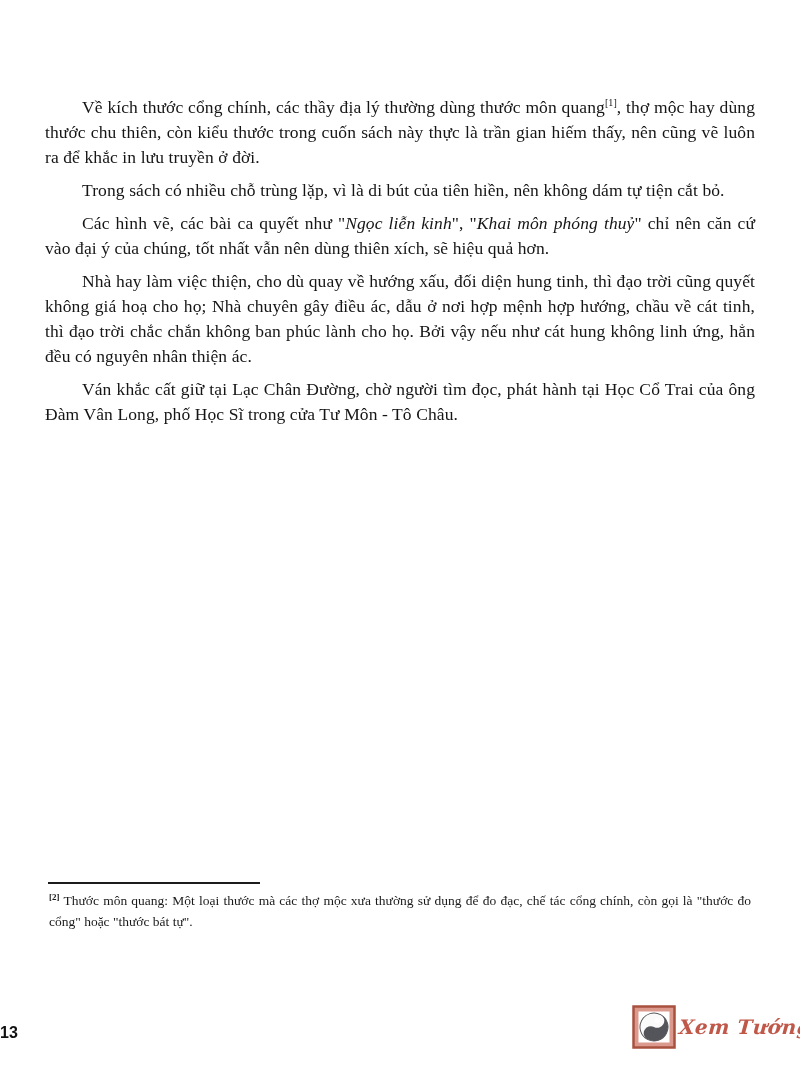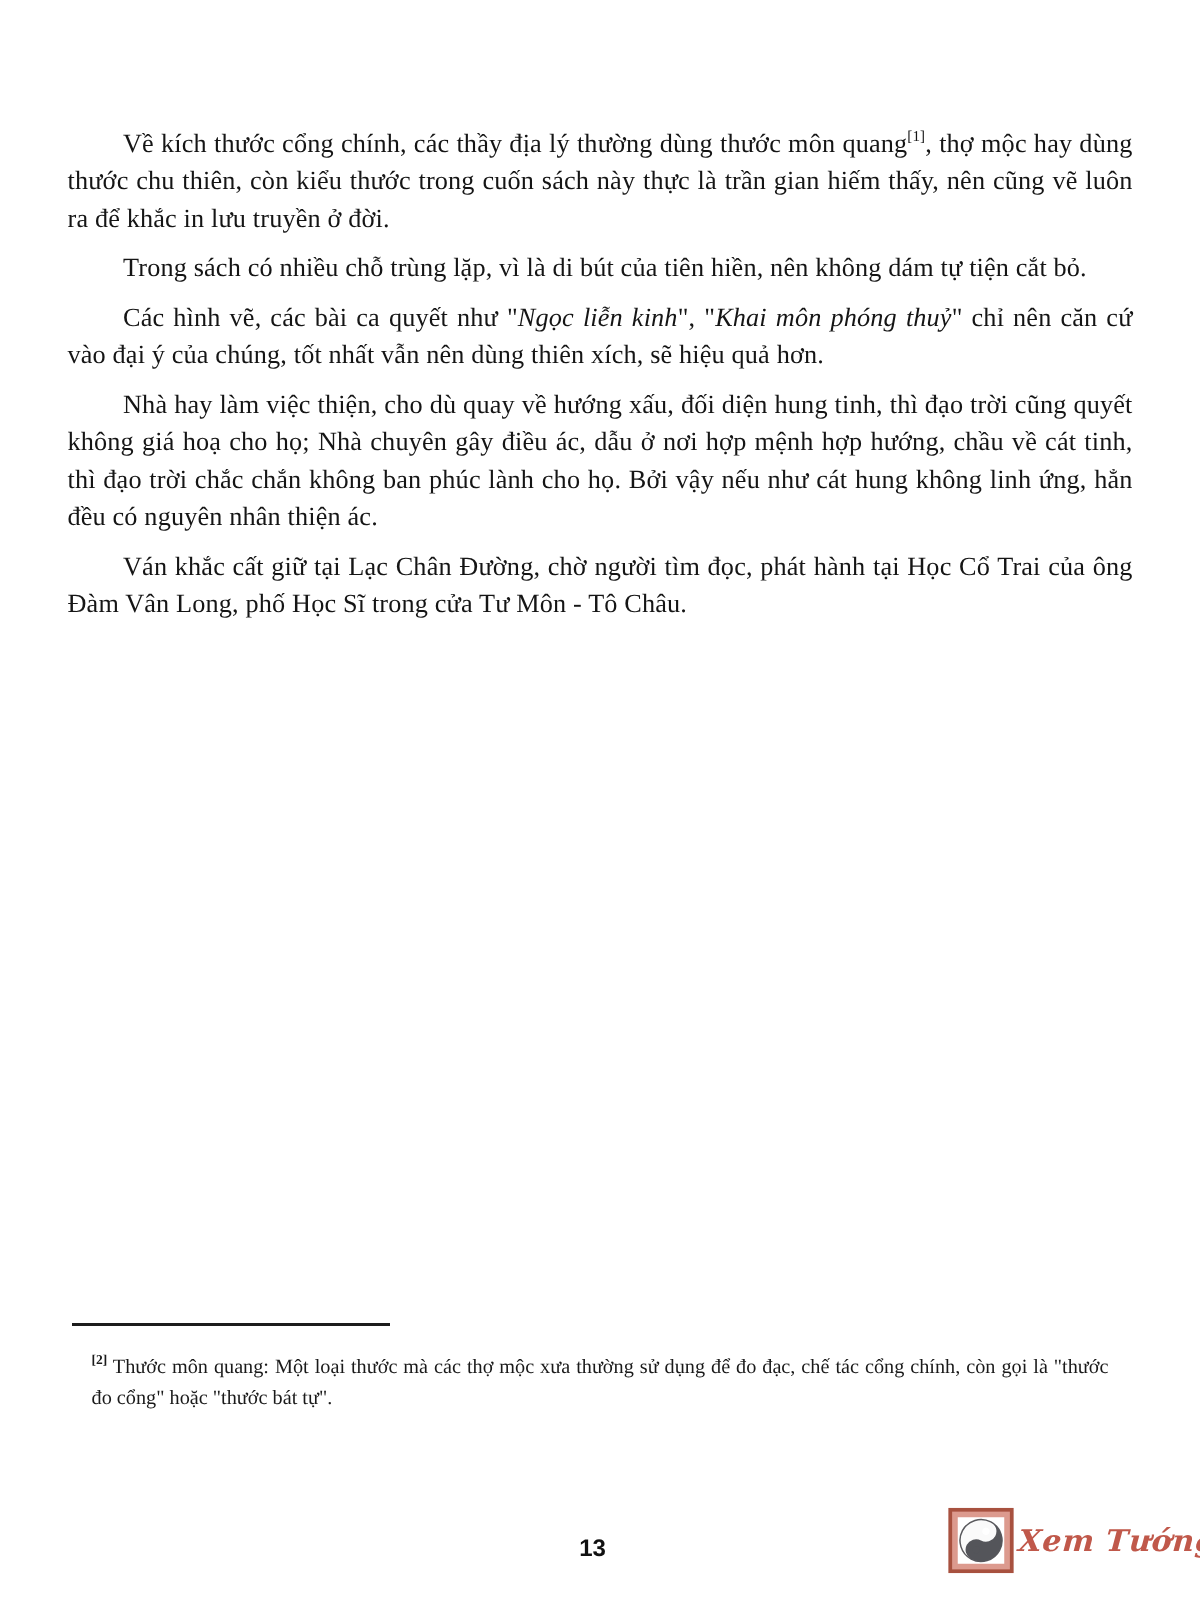--- a/index.html
+++ b/index.html
@@ -12,21 +12,21 @@
     width: 800px;
     height: 1067px;
     background: #ffffff;
     overflow: hidden;
     font-family: "Liberation Serif", serif;
     color: #151515;
   }
   .body-text {
     position: absolute;
     left: 45px;
-    top: 83px;
+    top: 95px;
     width: 710px;
     font-family: Liberation Serif, serif;
   }
   .para {
     margin: 0 0 8px 0;
     font-size: 17.5px;
     line-height: 25px;
     text-align: justify;
     text-indent: 37px;
     letter-spacing: 0.1px;
@@ -45,38 +45,38 @@
     top: 882px;
     width: 710px;
   }
   .footnote-rule {
     width: 212px;
     height: 0;
     border-top: 2px solid #1c1c1c;
     margin: 0 0 6px 3px;
   }
   .footnote {
-    margin: 16px;
+    margin: 4px;
     font-size: 13.5px;
     line-height: 21px;
     text-align: justify;
     color: #1a1a1a;
   }
   .footnote sup {
     font-size: 9px;
     line-height: 0;
     vertical-align: super;
     font-weight: bold;
   }
   .page-number {
     position: absolute;
     left: 0;
     top: 1024px;
     width: 790px;
-    text-align: center;
+    text-align: left;
     font-family: "Liberation Sans", sans-serif;
     font-size: 16px;
     font-weight: bold;
     color: #111;
   }
   .watermark {
     position: absolute;
     left: 632px;
     top: 1005px;
     display: flex;

